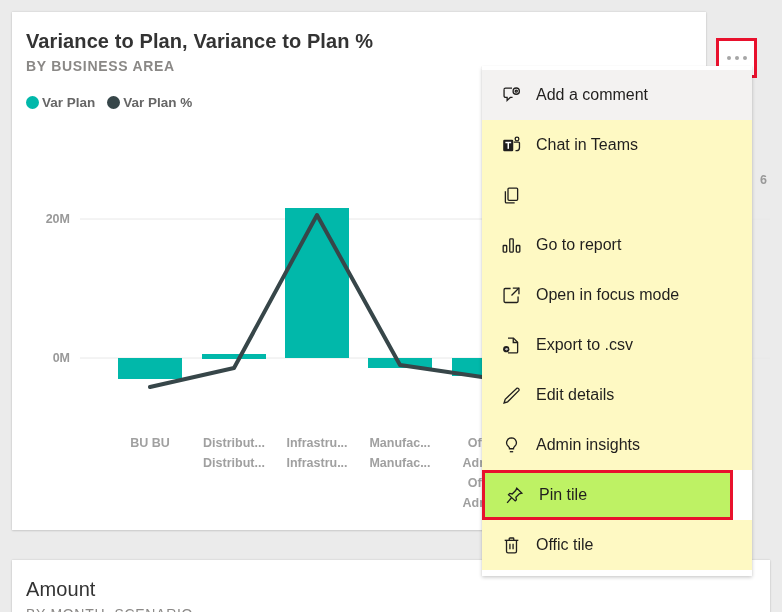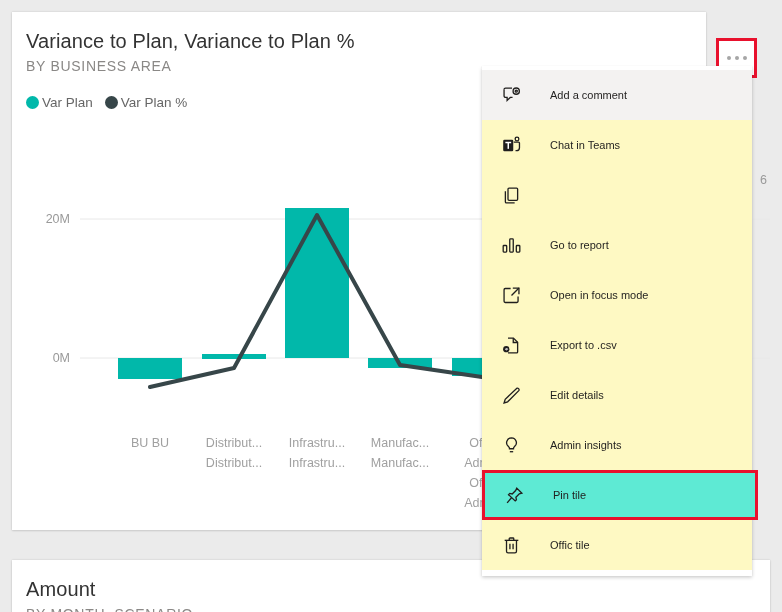--- a/index.html
+++ b/index.html
@@ -20,20 +20,21 @@
   .tile {
     position: absolute;
     background: #ffffff;
     box-shadow: 0 0 2px rgba(0,0,0,0.14), 0 1px 2px rgba(0,0,0,0.10);
   }
   #tile-variance {
     left: 12px;
     top: 12px;
     width: 694px;
     height: 518px;
+    font-weight: bold;
   }
   #tile-amount {
     left: 12px;
     top: 560px;
     width: 758px;
     height: 80px;
   }
 
   .tile-title {
     position: absolute;
@@ -147,25 +148,25 @@
     height: 50px;
     display: flex;
     align-items: center;
     padding-left: 18px;
     box-sizing: border-box;
     cursor: pointer;
     background: #fef9c3;
   }
   .menu-item.hovered { background: #f3f2f1; }
   .menu-item.selected {
-    background: #5eead4;
+    background: #bef264;
     border-top: 3px solid #e8112d;
     border-bottom: 3px solid #e8112d;
     border-left: 3px solid #e8112d;
-    width: 273px;
+    width: 248px;
     box-sizing: border-box;
   }
   .menu-item.selected::after {
     content: "";
     position: absolute;
     right: -3px;
     top: -3px;
     bottom: -3px;
     width: 3px;
     background: #e8112d;
@@ -174,22 +175,22 @@
     width: 22px;
     height: 22px;
     flex: 0 0 22px;
     display: flex;
     align-items: center;
     justify-content: center;
     color: #201f1e;
   }
   .menu-icon svg { display: block; }
   .menu-label {
-    margin-left: 28px;
-    font-size: 11px;
+    margin-left: 14px;
+    font-size: 16px;
     color: #201f1e;
     white-space: nowrap;
   }
 </style>
 </head>
 <body>
 
 <div id="root">
 
   <div class="tile" id="tile-variance">

